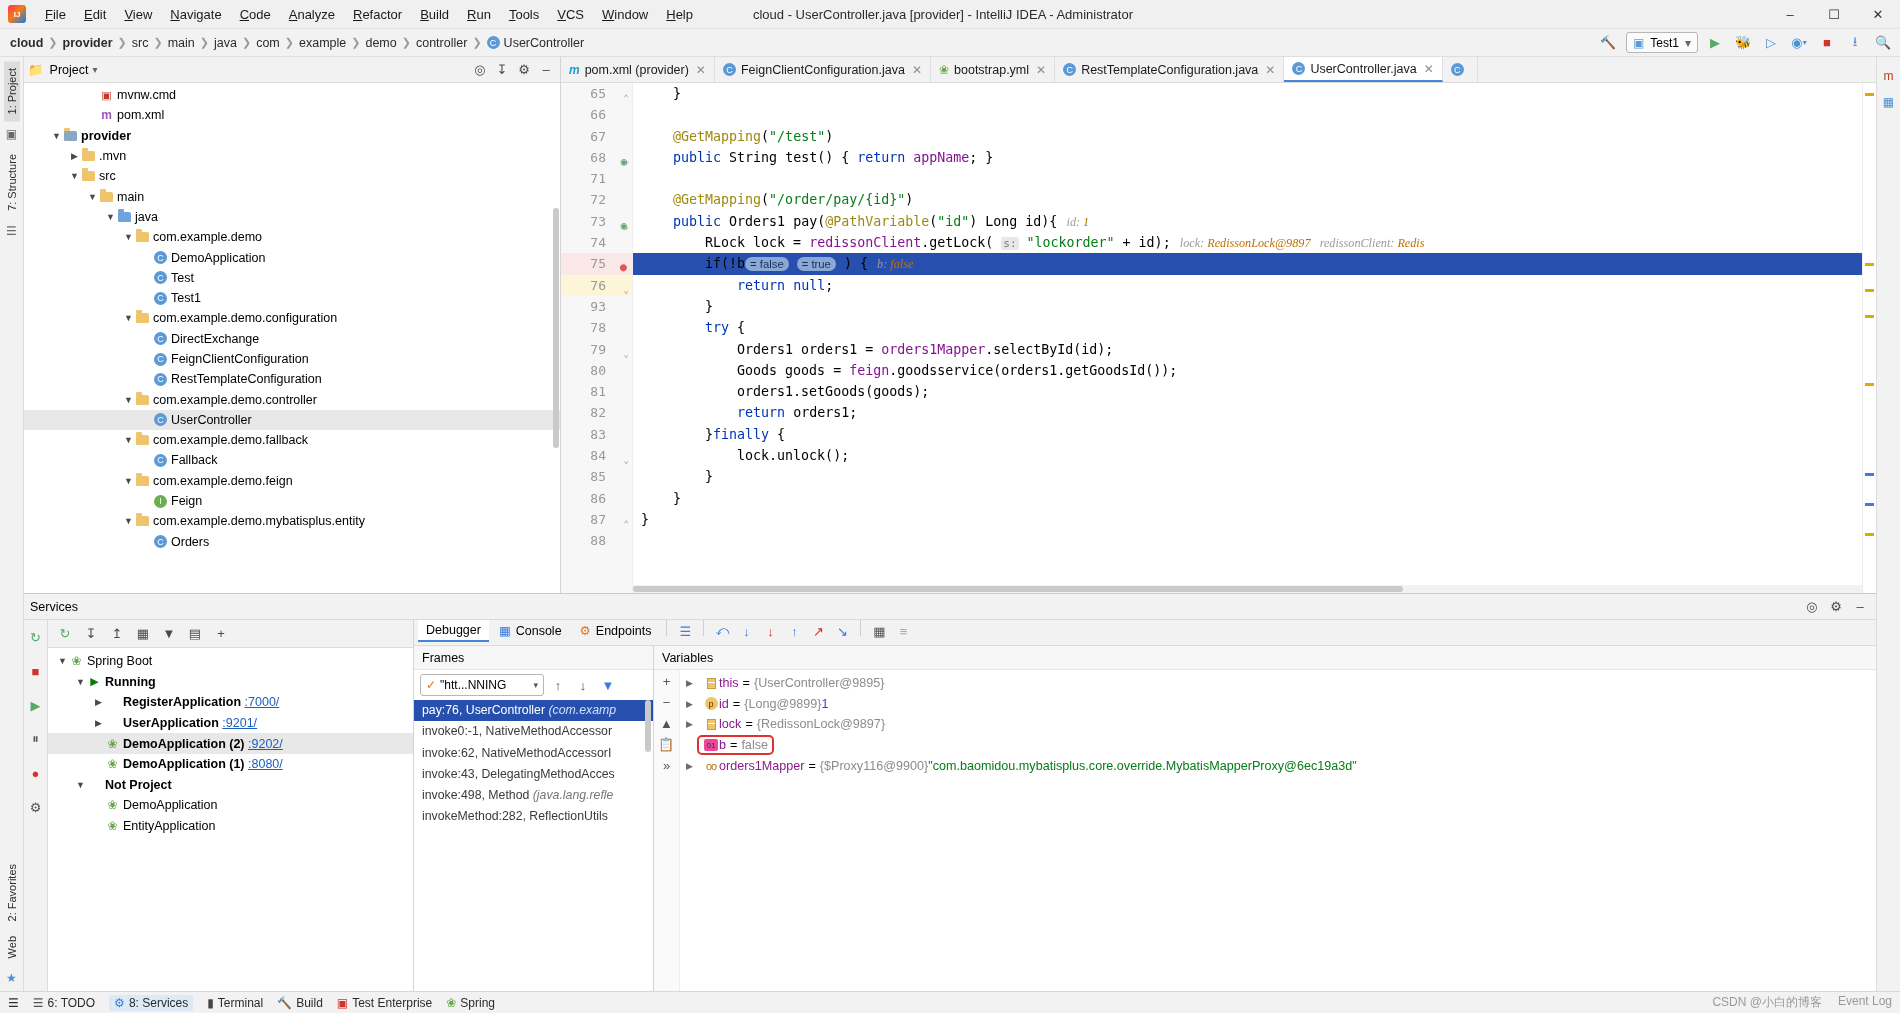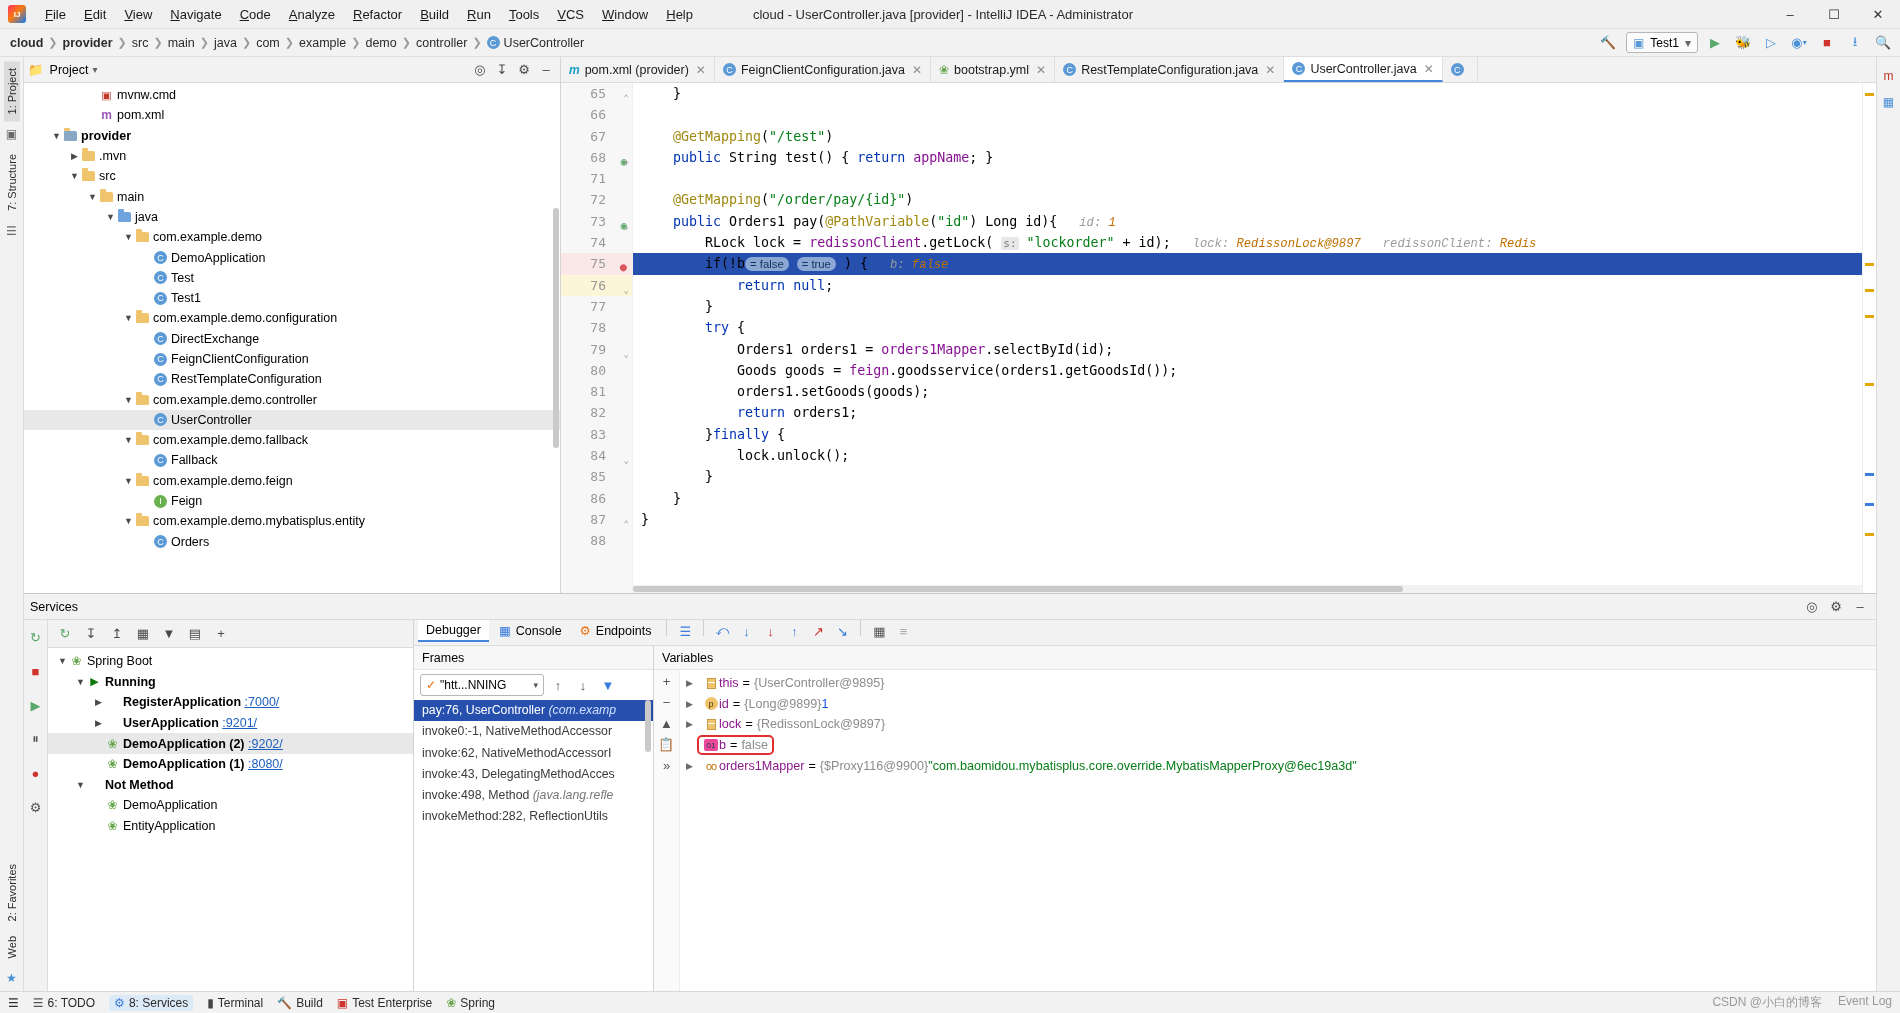--- a/index.html
+++ b/index.html
@@ -141,21 +141,21 @@
   .hl-bp { background: #fae8e8; }
   .gline.bp-line { background: #fae8e8; }
   .gline.cur-line { background: #fcf5d8; }
 
   
   .kw { color: #0033b3; }
   .str { color: #067d17; }
   .ann { color: #9e880d; }
   .fld { color: #871094; }
   .ident { color: #000; }
-  .hint { color: #9b9b9b; font-style: italic; font-family: Liberation Mono, monospace; font-size: 12.2px; }
+  .hint { color: #9b9b9b; font-style: italic; font-family: Liberation Serif, serif; font-size: 12.2px; }
   .hintval { color: #c07000; font-style: italic; }
   .paramhint {
     background: #e8e8e8; color: #777; font-size: 11px; padding: 0 2px; border-radius: 2px; font-style: normal;
   }
   .inlinebtn {
     background: #8ba8d4; color: #16305c; font-size: 11.3px; padding: 1px 5px; border-radius: 7px;
     font-family: "Liberation Sans", sans-serif;
   }
   .marker-bar {
     width: 14px; background: #fff; flex: none; position: relative; border-left: 1px solid #eee;
@@ -539,21 +539,21 @@
                 <div class="gline ">65<span class="fold" style="right:3px;">⌃</span></div>
                 <div class="gline ">66</div>
                 <div class="gline ">67</div>
                 <div class="gline ">68<span class="gl-icon" style="color:#59a869;">◉</span><span class="fold" style="right:3px;">+</span></div>
                 <div class="gline ">71</div>
                 <div class="gline ">72</div>
                 <div class="gline ">73<span class="gl-icon" style="color:#59a869;">◉</span><span class="fold" style="right:3px;">⌄</span></div>
                 <div class="gline ">74</div>
                 <div class="gline bp-line">75<span class="gl-icon" style="color:#db5860;font-size:12px;">●</span></div>
                 <div class="gline cur-line">76<span class="fold" style="right:3px;">⌄</span></div>
-                <div class="gline ">77</div>
+                <div class="gline ">93</div>
                 <div class="gline ">78</div>
                 <div class="gline ">79<span class="fold" style="right:3px;">⌄</span></div>
                 <div class="gline ">80</div>
                 <div class="gline ">81</div>
                 <div class="gline ">82</div>
                 <div class="gline ">83</div>
                 <div class="gline ">84<span class="fold" style="right:3px;">⌄</span></div>
                 <div class="gline ">85</div>
                 <div class="gline ">86</div>
                 <div class="gline ">87<span class="fold" style="right:3px;">⌃</span></div>
@@ -663,21 +663,21 @@
                 <div class="srow " style="padding-left:44px">
     <span class="tw"></span><span class="ticon">
                     <span style="color:#6aa84f;font-size:12px;">❀</span>
                   </span>
     <span class="b">DemoApplication (1)</span>&nbsp;<span class="link">:8080/</span></div>
                 <div class="srow " style="padding-left:26px">
     <span class="tw">▼</span>
                   <span class="ticon">
                     <span style="width:13px;display:inline-block"></span>
                   </span>
-    <span class="b">Not Method</span>
+    <span class="b">Not Project</span>
                 </div>
                 <div class="srow " style="padding-left:44px">
     <span class="tw"></span>
                   <span class="ticon">
                     <span style="color:#6aa84f;font-size:12px;">❀</span>
                   </span>
     <span class="">DemoApplication</span>
                 </div>
                 <div class="srow " style="padding-left:44px">
     <span class="tw"></span>

